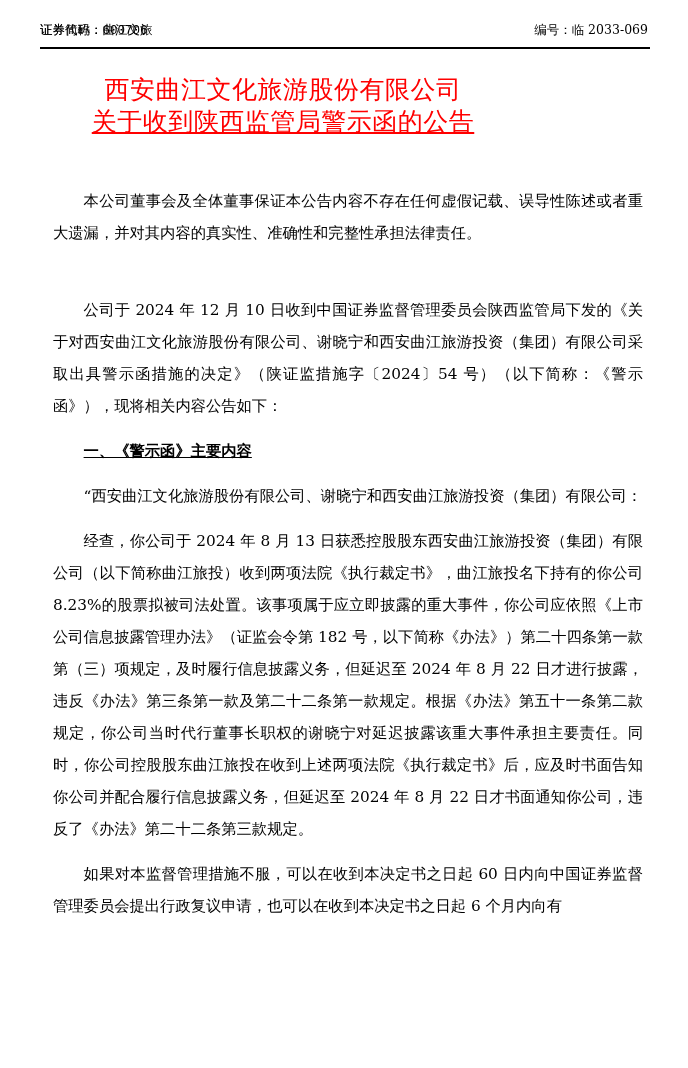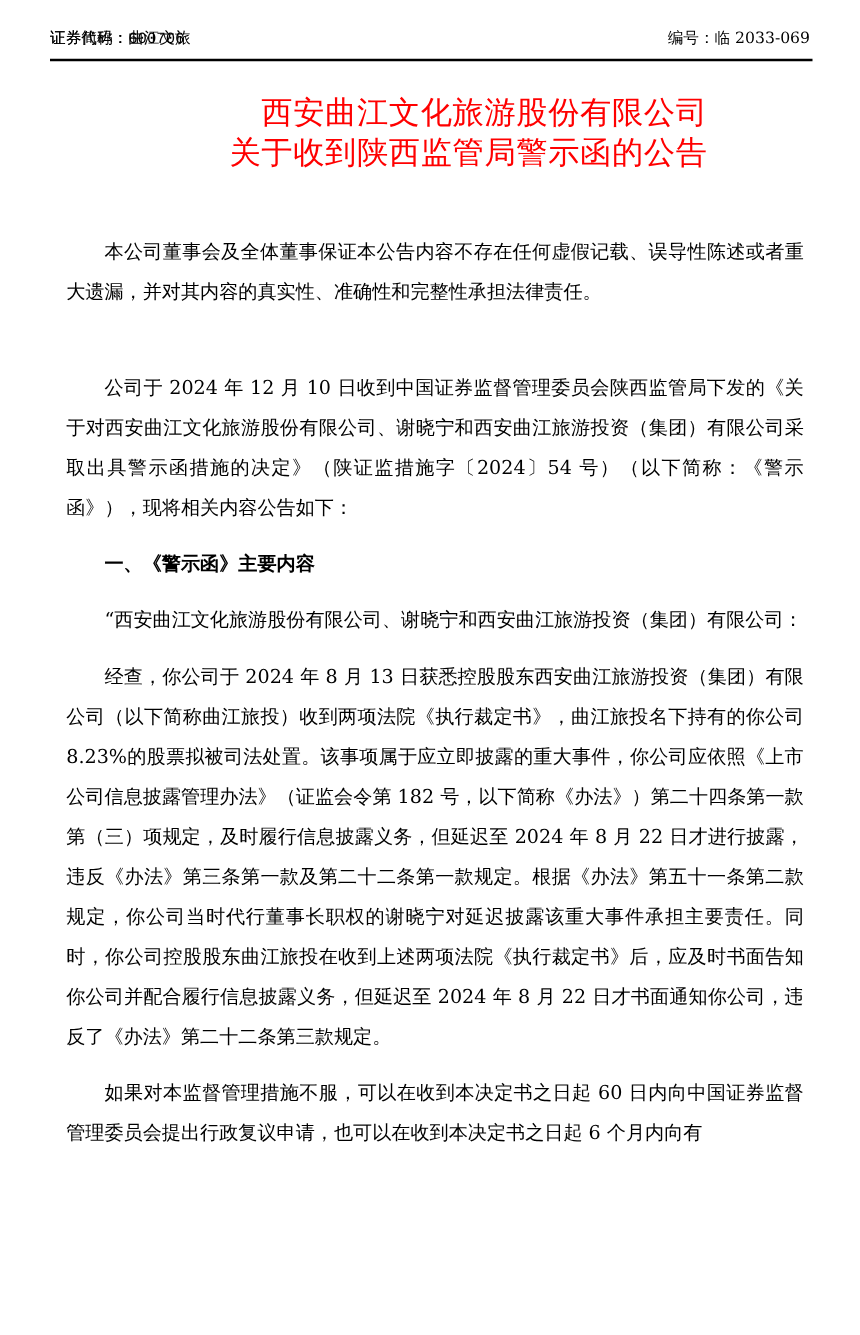--- a/index.html
+++ b/index.html
@@ -4,28 +4,28 @@
   <style>
     html, body { margin: 0; padding: 0; background: #ffffff; }
     body { width: 688px; height: 1068px; overflow: hidden; position: relative;
            font-family: "DejaVu Serif", "Liberation Serif", serif; color: #000; }
     .header { position: absolute; left: 40px; top: 0; width: 610px; height: 47px;
               border-bottom: 2px solid #000; font-size: 12.5px; }
     .header span { position: absolute; top: 22px; white-space: nowrap; }
     .h-left { left: 0; font-family: Liberation Mono, monospace; }
     .h-mid { left: 0; right: 0; text-align: left; }
     .h-right { right: 2px; }
-    .title { position: absolute; left: 0; width: 566px; text-align: right; color: #ff0000;
+    .title { position: absolute; left: 0; width: 566px; text-align: center; color: #ff0000;
              font-family: "DejaVu Sans", "Liberation Sans", sans-serif; font-size: 25px;
              line-height: 34px; letter-spacing: 0.5px; }
-    .t1 { top: 73px; } .t2 { top: 105px; }
+    .t1 { top: 73px; } .t2 { top: 105px; text-decoration: underline; }
     .para { position: absolute; left: 40px; width: 616px; font-size: 15.3px;
             line-height: 32px; text-align: justify; text-align-last: left; }
     .para p { margin: 13px; text-indent: 2em; }
-    .heading { font-weight: bold; font-family: "DejaVu Sans", "Liberation Sans", sans-serif; }
+    .heading { font-weight: bold; font-family: "DejaVu Sans", "Liberation Sans", sans-serif; text-decoration: underline; }
   </style>
 </head>
 <body>
 
 <div class="header">
   <span class="h-left">证券代码：600706</span>
   <span class="h-mid">证券简称：曲江文旅</span>
   <span class="h-right">编号：临 2033-069</span>
 </div>
 

